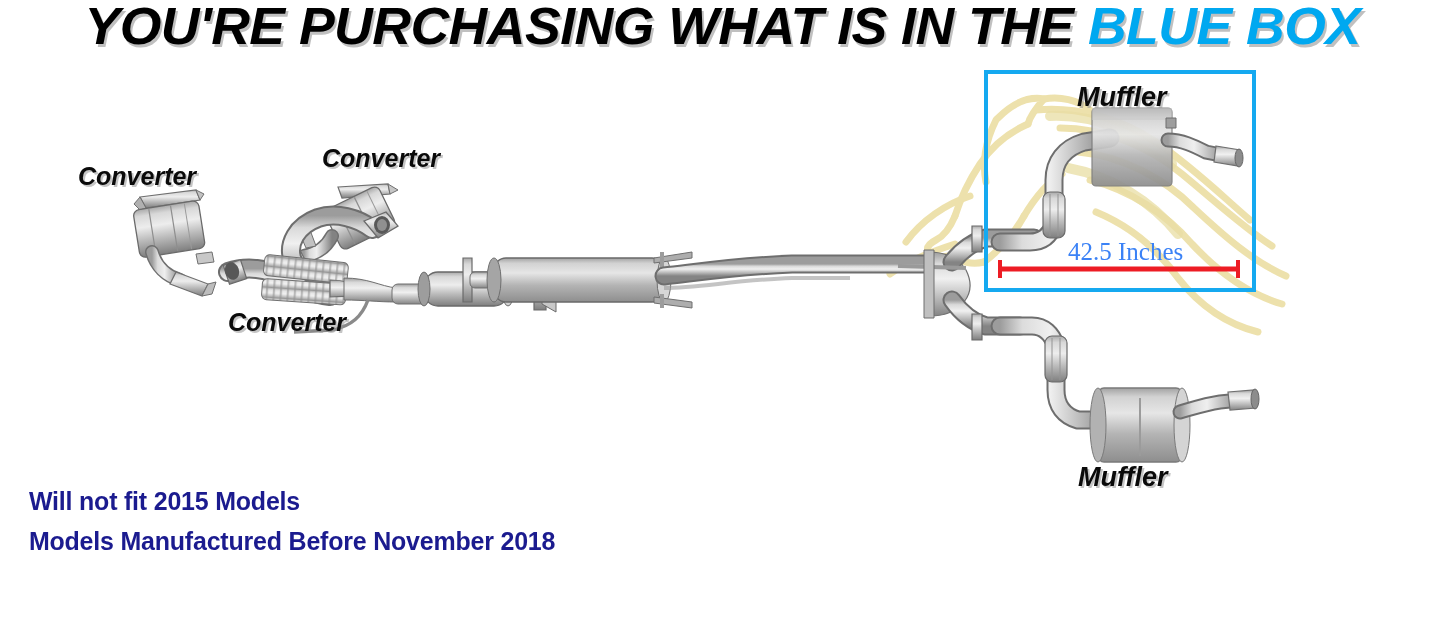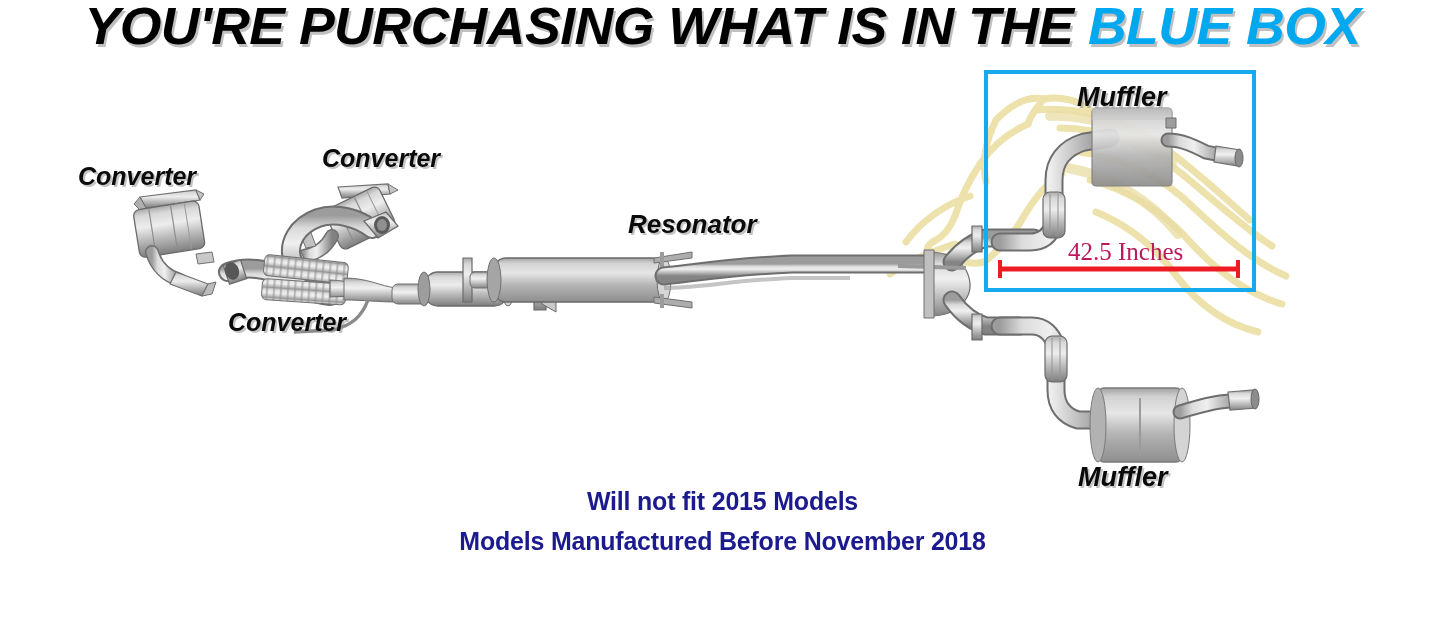--- a/index.html
+++ b/index.html
@@ -65,38 +65,37 @@
   }
 
   
   #dim-text {
     position: absolute;
     left: 1068px;
     top: 238px;
     font-family: "Liberation Serif", serif;
     font-weight: 400;
     font-size: 25px;
-    color: #be185d;
+    color: #3b82f6;
     white-space: nowrap;
   }
   #dim-line {
     position: absolute;
     left: 996px;
     top: 260px;
     width: 246px;
     height: 18px;
   }
 
   
   #footer-text {
     position: absolute;
     left: 0;
     top: 481px;
     width: 1445px;
-    text-align: center;
     color: #1B1B8F;
     font-family: "Liberation Sans", sans-serif;
     font-weight: 700;
     font-size: 26px;
     line-height: 40px;
     letter-spacing: -0.2px;
   }
   #footer-text .fl {
     display: block;
     transform: scaleX(0.96);
@@ -358,21 +357,20 @@
     <line x1="4" y1="0" x2="4" y2="18" stroke="#ED1C24" stroke-width="4"></line>
     <line x1="242" y1="0" x2="242" y2="18" stroke="#ED1C24" stroke-width="4"></line>
   </svg>
 
   <div class="part-label" style="left:78px;  top:162px; font-size:25px;">Converter</div>
 
   <div class="part-label" style="left:322px; top:144px; font-size:25px;">Converter</div>
 
   <div class="part-label" style="left:228px; top:308px; font-size:25px;">Converter</div>
 
-  <div class="part-label" style="left:628px; top:209px; font-size:26px;">Resonator</div>
 
   <div class="part-label" style="left:1077px; top:82px; font-size:27px;">Muffler</div>
 
   <div class="part-label" style="left:1078px; top:462px; font-size:27px;">Muffler</div>
 
   <div id="footer-text">
     <span class="fl">Will not fit 2015 Models</span>
     <span class="fl">Models Manufactured Before November 2018</span>
   </div>
 

